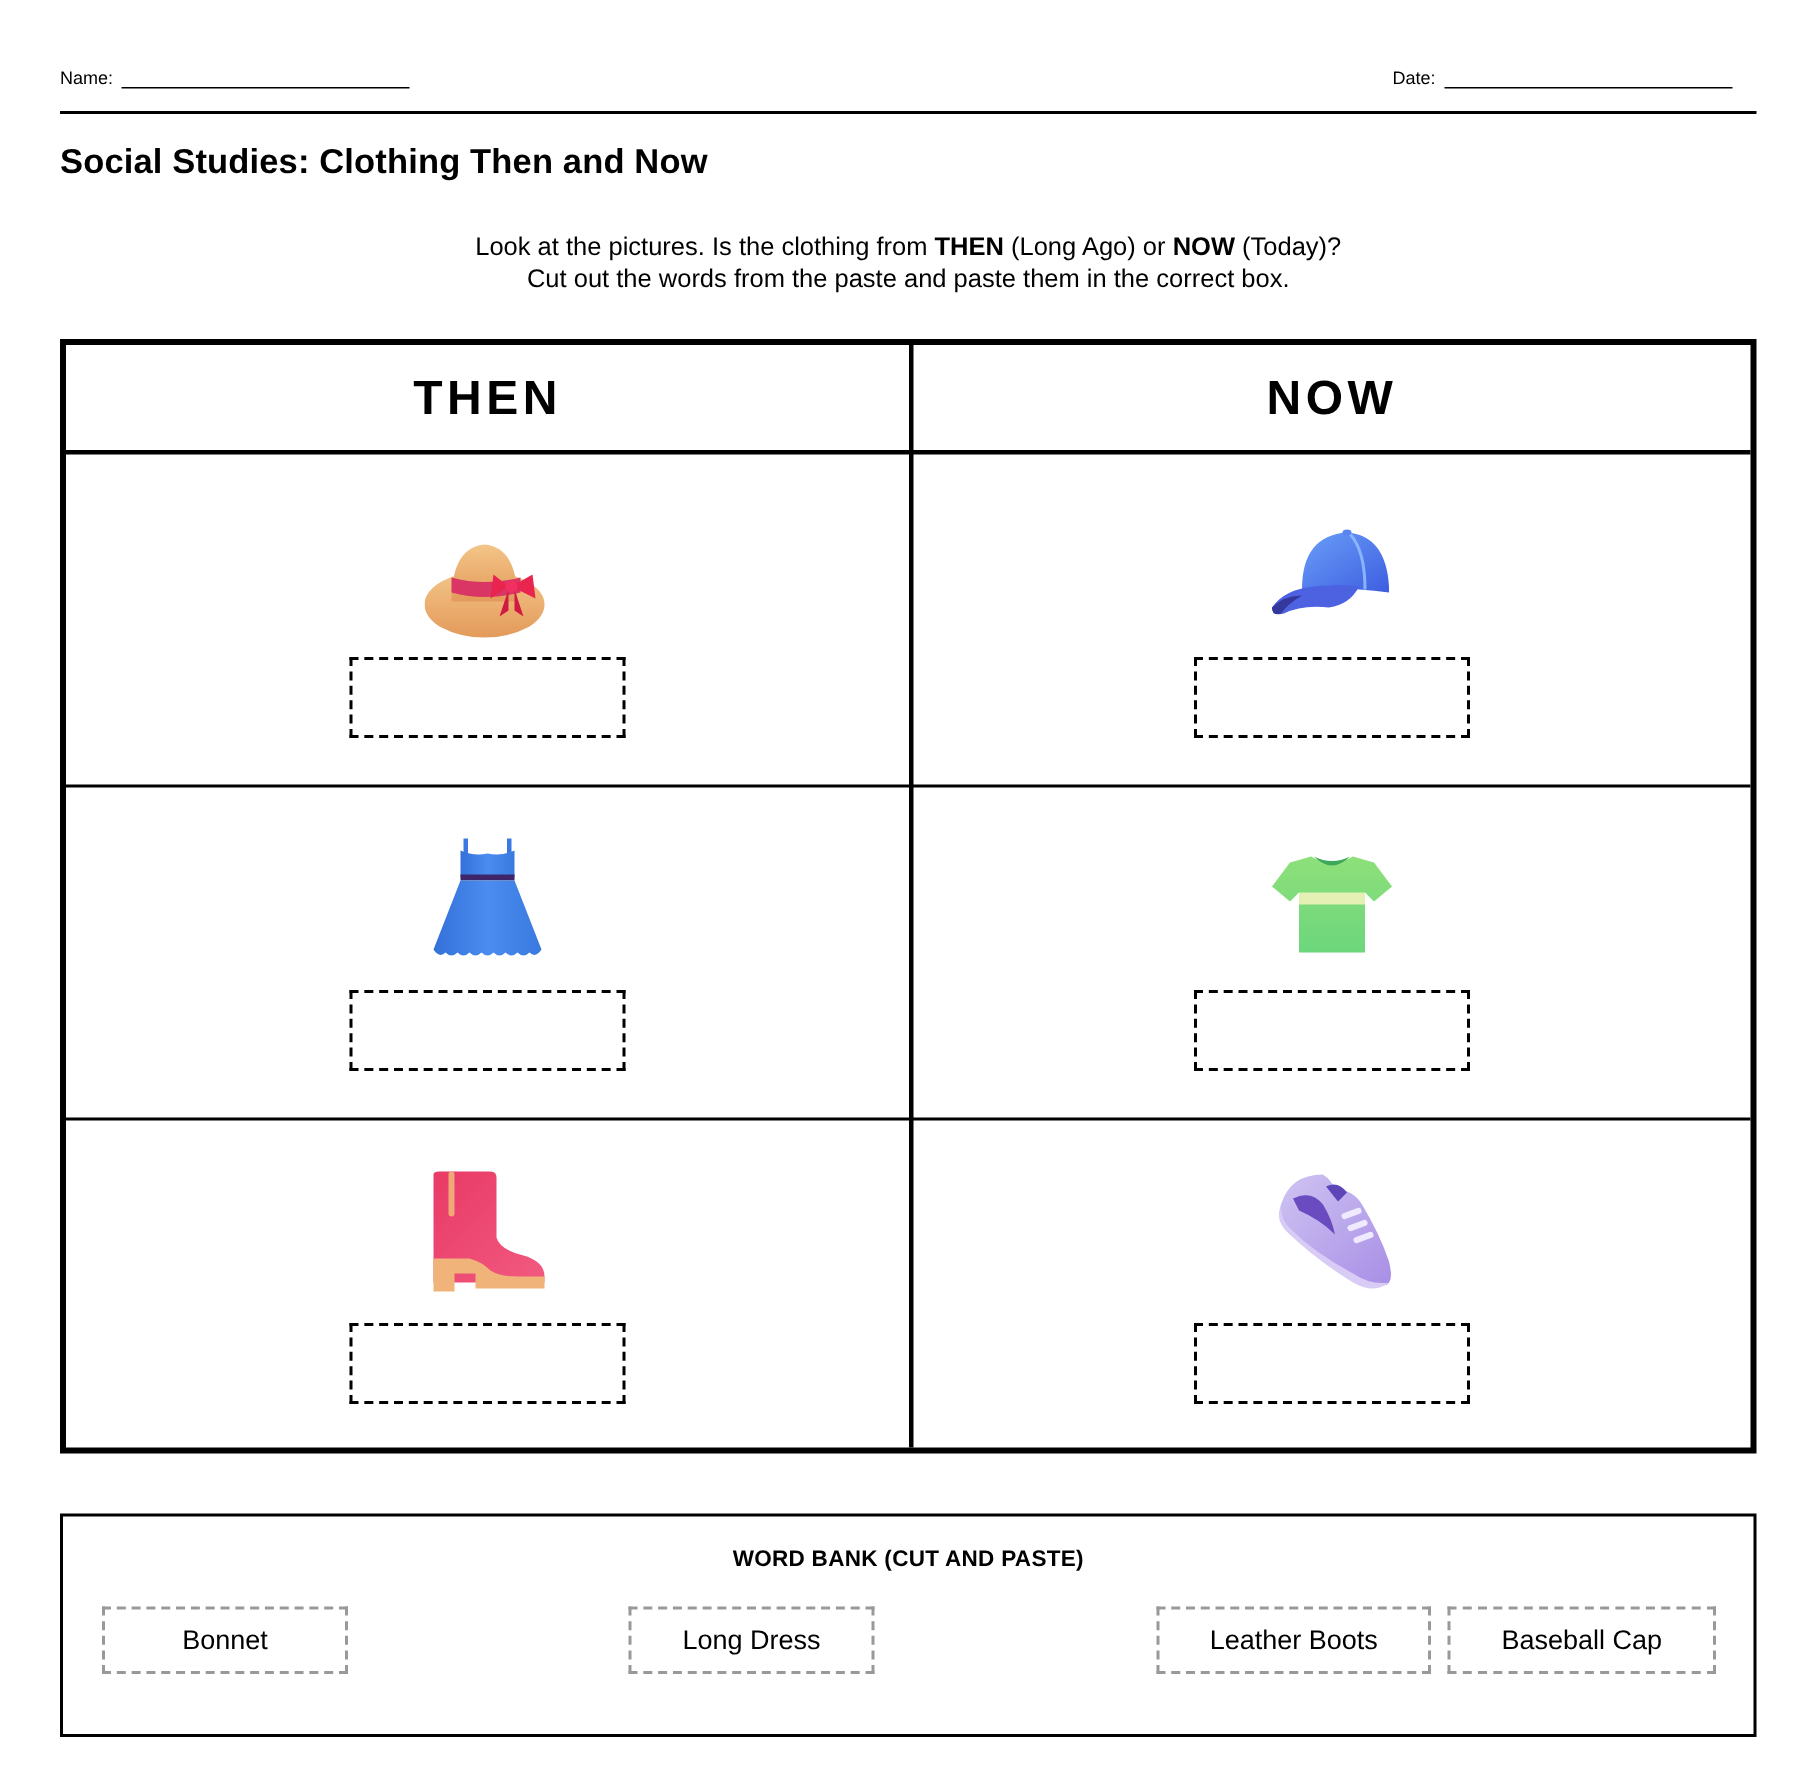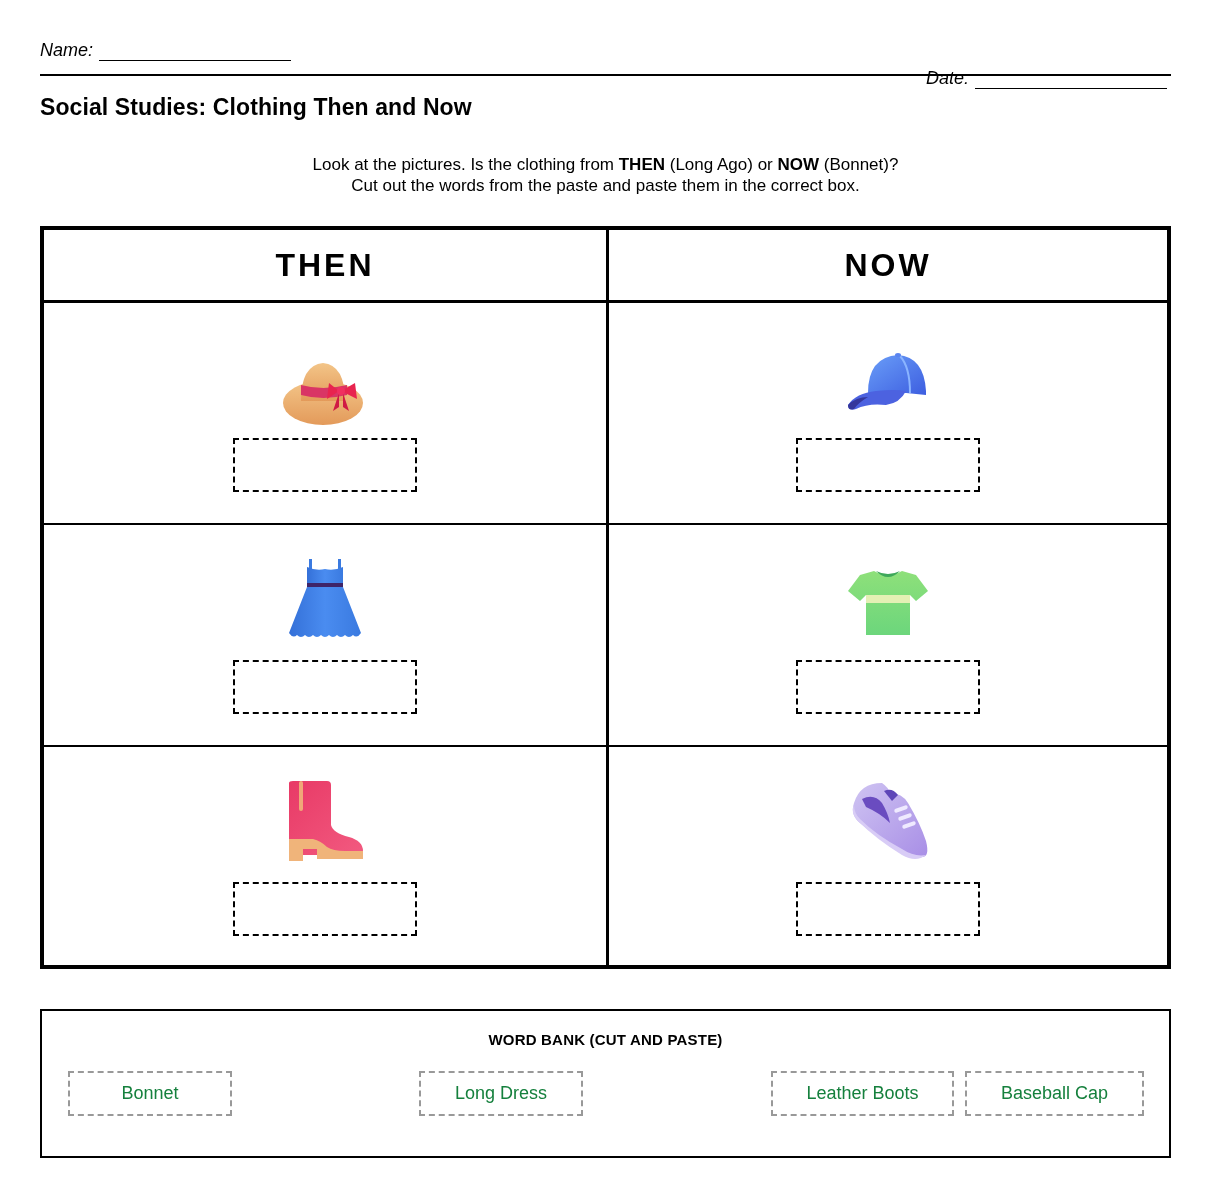--- a/index.html
+++ b/index.html
@@ -1,59 +1,59 @@
 <!DOCTYPE html>
 <html><head>
 <meta charset="utf-8">
 <style>
   html, body { margin: 0; padding: 0; background: #ffffff; }
   body { width: 1211px; height: 1182px; position: relative; font-family: "Liberation Sans", sans-serif; color: #000; overflow: hidden; }
 
   .hdr { position: absolute; left: 40px; top: 38px; width: 1131px; height: 36px; border-bottom: 2px solid #000; }
-  .hdr .field { position: absolute; top: 2px; font-size: 18px; font-style: italic; }
+  .hdr .field { position: absolute; top: 2px; font-size: 12px; }
   .hdr .name { left: 0; }
-  .hdr .date { right: 4px; margin-top: 28px; }
+  .hdr .date { right: 16px; }
   .line { display: inline-block; border-bottom: 1px solid #000; height: 18px; vertical-align: bottom; margin-left: 6px; }
   .name .line { width: 192px; }
   .date .line { width: 192px; }
 
   .title { position: absolute; left: 40px; top: 94px; font-size: 23px; font-weight: bold; margin: 0; letter-spacing: 0.1px; }
 
   .instructions { position: absolute; left: 0; width: 1211px; top: 154px; text-align: center; font-size: 17px; line-height: 21px; }
 
   .grid { position: absolute; left: 40px; top: 226px; width: 1131px; height: 743px; box-sizing: border-box; border: 4px solid #000; }
   .vdiv { position: absolute; left: 562px; top: 0; width: 3px; height: 100%; background: #000; }
   .hdiv { position: absolute; left: 0; width: 100%; background: #000; }
   .colhead { position: absolute; top: 0; height: 70px; width: 562px; display: flex; align-items: center; justify-content: center; font-size: 32px; font-weight: bold; letter-spacing: 3px; }
   .colhead.now { left: 565px; width: 558px; }
   .cell { position: absolute; width: 562px; height: 220px; }
   .cell.now { left: 565px; width: 558px; }
   .icon { position: absolute; left: 50%; transform: translateX(-50%); width: 84px; height: 84px; }
   .slot { position: absolute; left: 50%; transform: translateX(-50%); width: 184px; height: 54px; box-sizing: border-box; border: 2px dashed #000; }
 
   .bank { position: absolute; left: 40px; top: 1009px; width: 1131px; height: 149px; box-sizing: border-box; border: 2px solid #000; }
   .bank-title { position: absolute; left: 0; width: 100%; top: 20px; text-align: center; font-size: 15px; font-weight: bold; letter-spacing: 0.2px; }
-  .word { position: absolute; top: 60px; height: 45px; box-sizing: border-box; border: 2px dashed #999; display: flex; align-items: center; justify-content: center; font-size: 18px; color: #15803d; background: #fff; }
+  .word { position: absolute; top: 60px; height: 45px; box-sizing: border-box; border: 2px dashed #999; display: flex; align-items: center; justify-content: center; font-size: 18px; color: #000000; background: #fff; }
 </style>
 </head>
 <body>
 
 <div class="hdr">
   <div class="field name">
     <span>Name:</span><span class="line"></span>
   </div>
   <div class="field date">
     <span>Date:</span><span class="line"></span>
   </div>
 </div>
 
 <h1 class="title">Social Studies: Clothing Then and Now</h1>
 
 <div class="instructions">
-  <div><span>Look at the pictures. Is the clothing from </span><b>THEN</b><span> (Long Ago) or </span><b>NOW</b><span> (Bonnet)?</span></div>
+  <div><span>Look at the pictures. Is the clothing from </span><b>THEN</b><span> (Long Ago) or </span><b>NOW</b><span> (Today)?</span></div>
   <div>Cut out the words from the paste and paste them in the correct box.</div>
 </div>
 
 <div class="grid">
   <div class="vdiv"></div>
   <div class="hdiv" style="top:70px;height:3px;"></div>
   <div class="hdiv" style="top:293px;height:2px;"></div>
   <div class="hdiv" style="top:515px;height:2px;"></div>
 
   <div class="colhead then">THEN</div>

